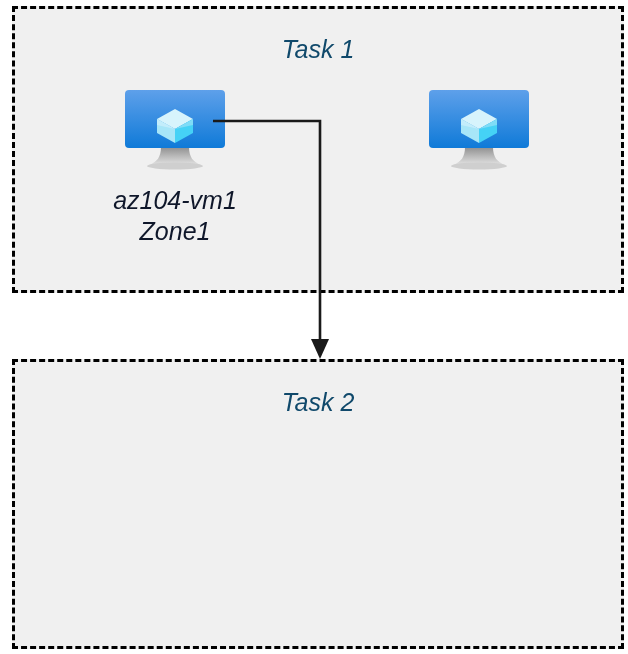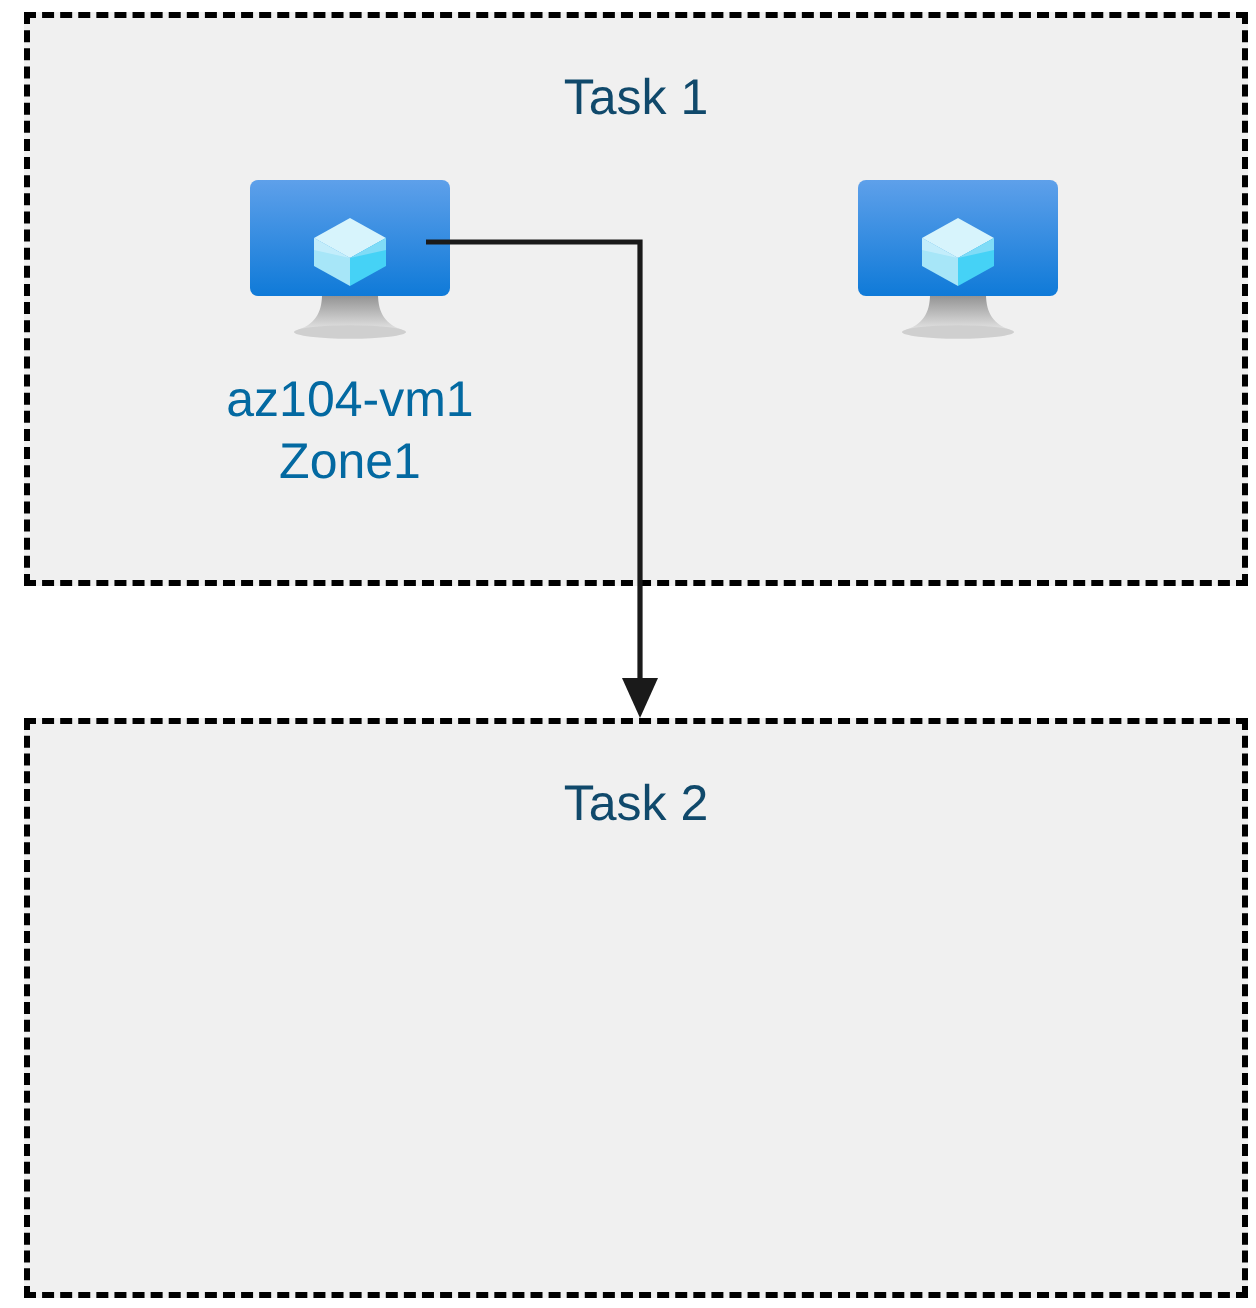--- a/index.html
+++ b/index.html
@@ -14,20 +14,21 @@
     font-family: "Liberation Sans", sans-serif;
     overflow: hidden;
   }
 
   #canvas {
     position: absolute;
     left: 0;
     top: 0;
     width: 628px;
     height: 608px;
+    font-style: italic;
   }
 
   
   .task-box {
     position: absolute;
     background: #f0f0f0;
     box-sizing: border-box;
     border: 3px dashed #000000;
   }
   #task1-box {
@@ -60,21 +61,21 @@
   
   .node {
     position: absolute;
     text-align: center;
   }
   #node-vm1 { left: 60px;  top: 78px;  width: 200px; }
   #node-vm2 { left: 364px; top: 78px;  width: 200px; }
 
   .node-label {
     font-size: 25px;
-    color: #0369a1;
+    color: #0f172a;
     line-height: 1.22;
     margin-top: 12px;
     white-space: pre;
     font-family: "Liberation Sans", sans-serif;
   }
 
   .icon-svg { display: block; margin: 0 auto; }
 
   
   #connector-layer {

